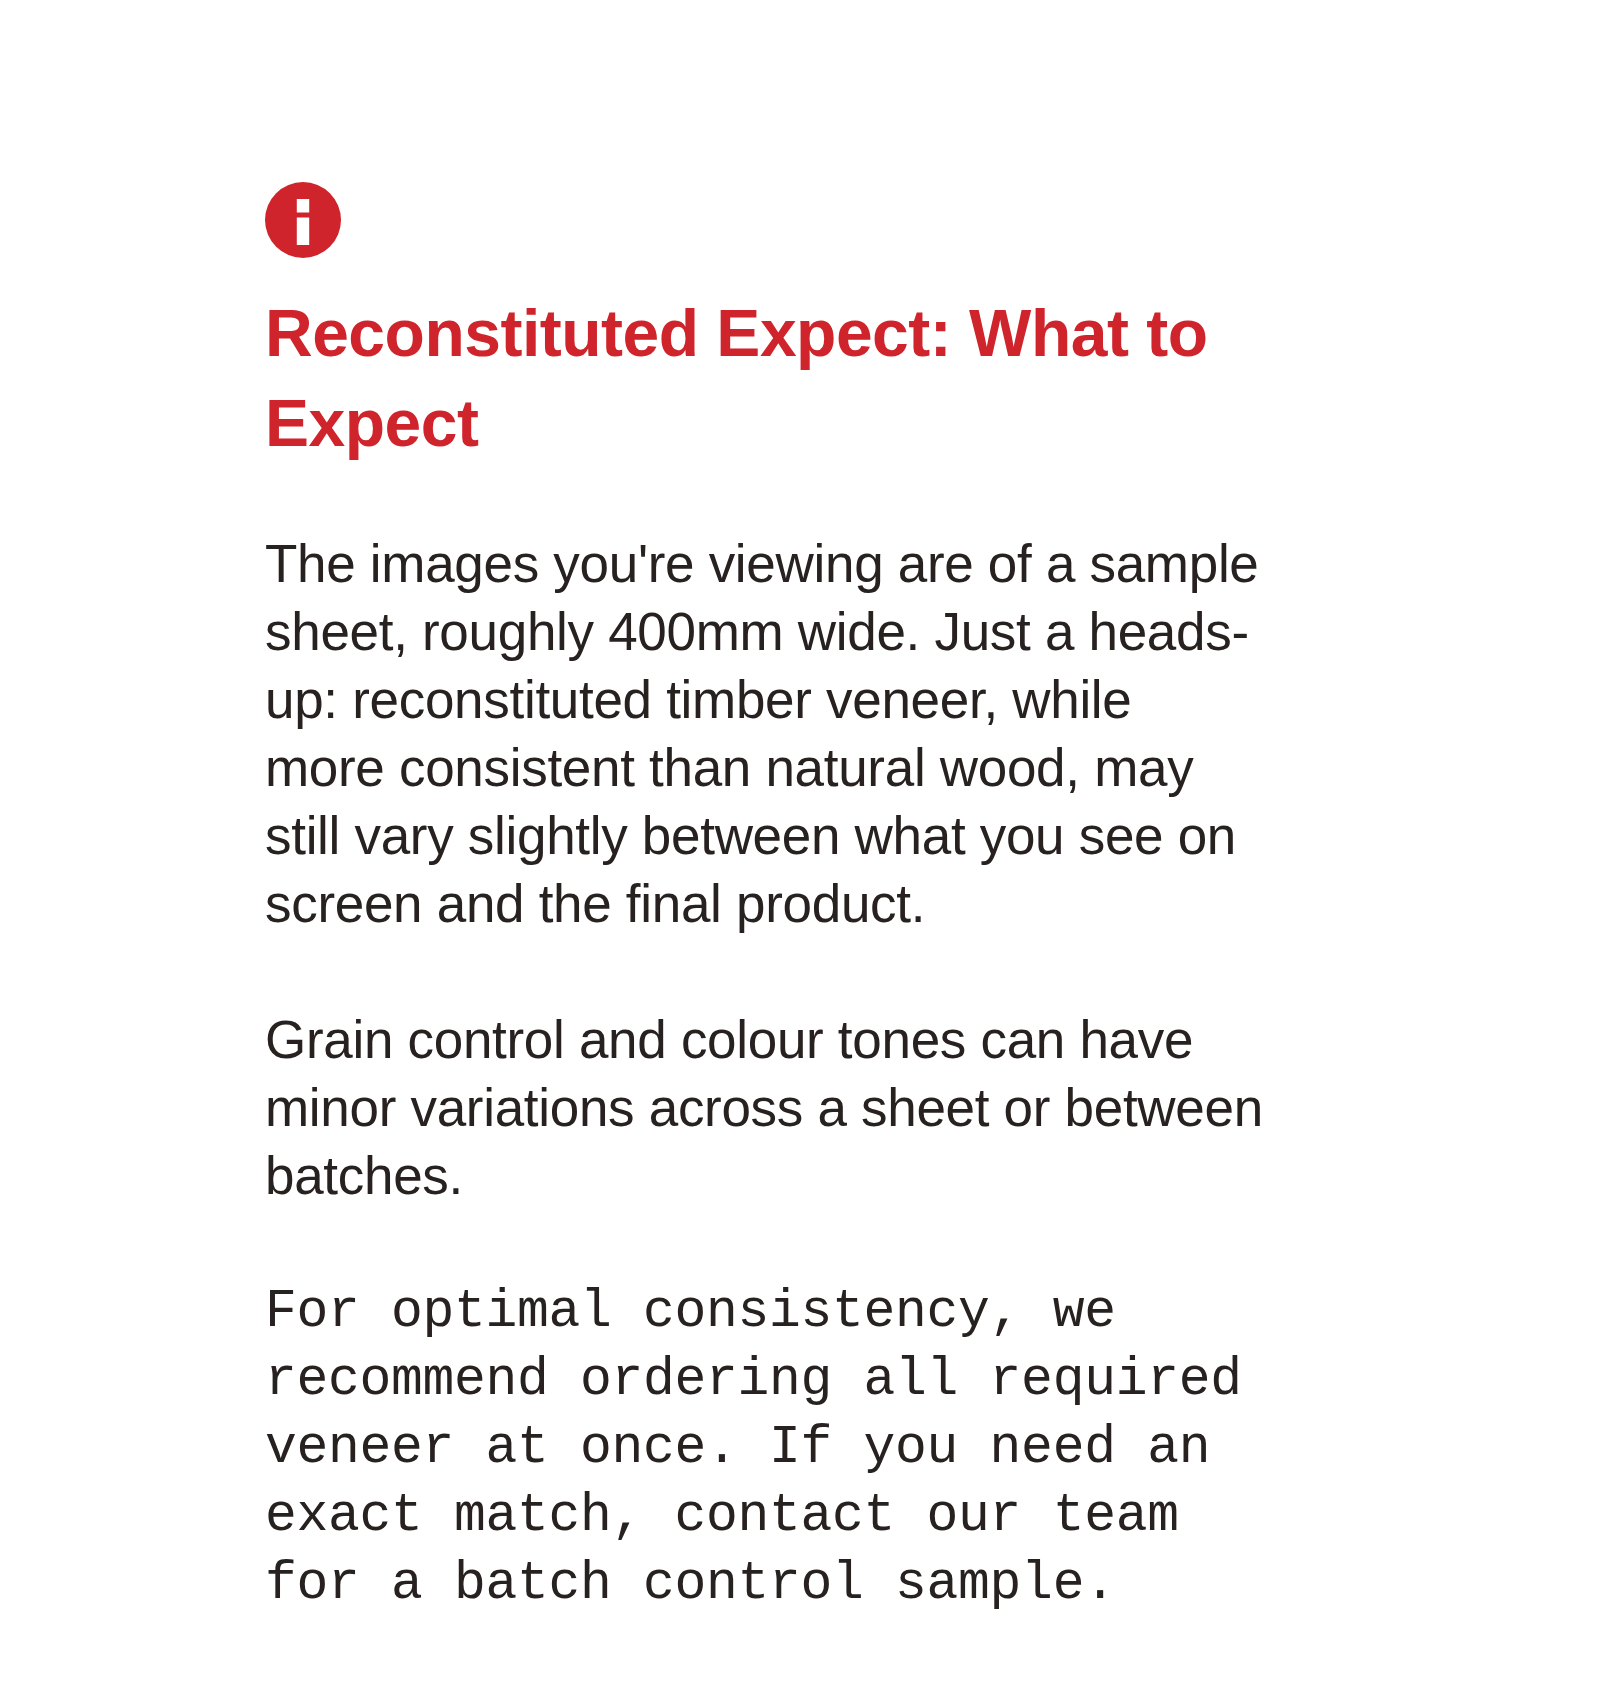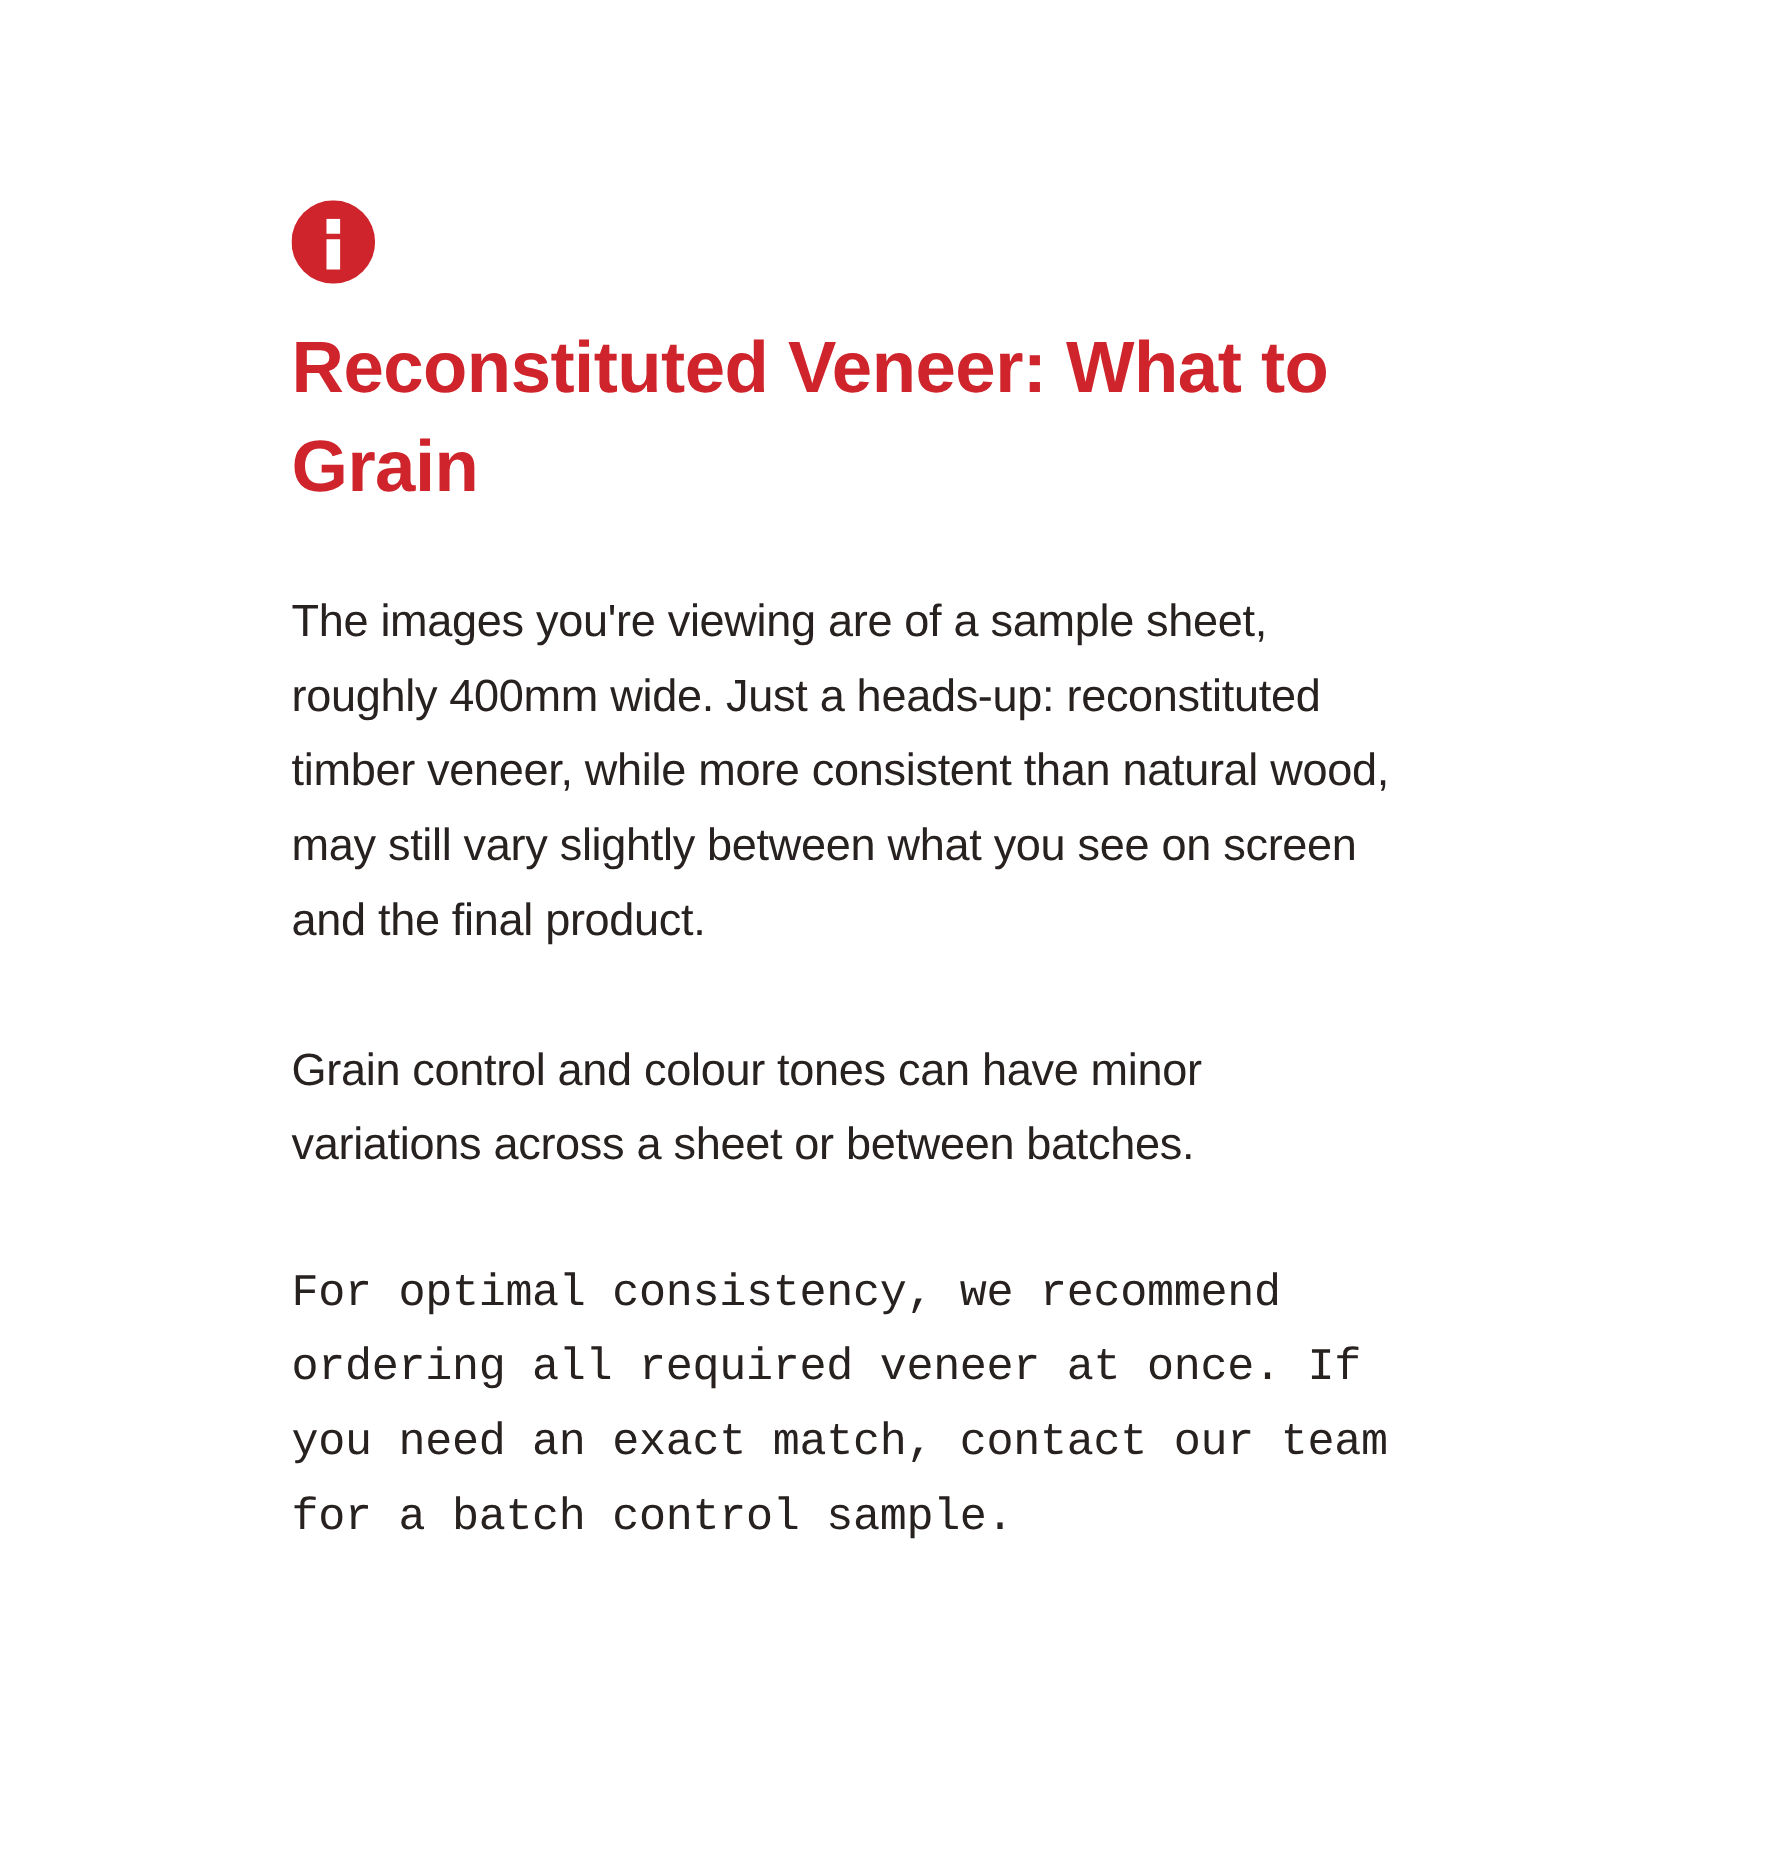--- a/index.html
+++ b/index.html
@@ -29,42 +29,42 @@
   h1.section-title {
     margin: 0 0 62px 0;
     font-size: 66px;
     font-weight: bold;
     line-height: 90px;
     letter-spacing: -0.5px;
     color: var(--accent-red, #cf242b);
   }
   p.body-paragraph {
     margin: 0 0 68px 0;
-    font-size: 41px;
+    font-size: 53px;
     line-height: 68px;
     letter-spacing: -0.3px;
     color: var(--body-text, #272120);
   }
   p.body-paragraph:last-child {
     margin-bottom: 0;
     font-family: Liberation Mono, monospace;
   }
 </style>
 </head>
 <body style="background: rgb(255, 255, 255);">
 
 <section class="info-panel">
 
   <svg class="info-icon" viewBox="0 0 76 76" aria-hidden="true">
     <circle cx="38" cy="38" r="38" fill="var(--accent-red, #cf242b)"></circle>
     <rect x="31.8" y="17" width="12.4" height="13.5" fill="var(--icon-glyph, #ffffff)"></rect>
     <rect x="31.8" y="35.5" width="12.4" height="27.5" fill="var(--icon-glyph, #ffffff)"></rect>
   </svg>
 
-  <h1 class="section-title">Reconstituted Veneer: What to Grain</h1>
+  <h1 class="section-title">Reconstituted Expect: What to Expect</h1>
 
   <p class="body-paragraph">The images you're viewing are of a sample sheet, roughly 400mm wide. Just a heads-up: reconstituted timber veneer, while more consistent than natural wood, may still vary slightly between what you see on screen and the final product.</p>
 
   <p class="body-paragraph">Grain control and colour tones can have minor variations across a sheet or between batches.</p>
 
   <p class="body-paragraph">For optimal consistency, we recommend ordering all required veneer at once. If you need an exact match, contact our team for a batch control sample.</p>
 
 </section>
 
 </body></html>

